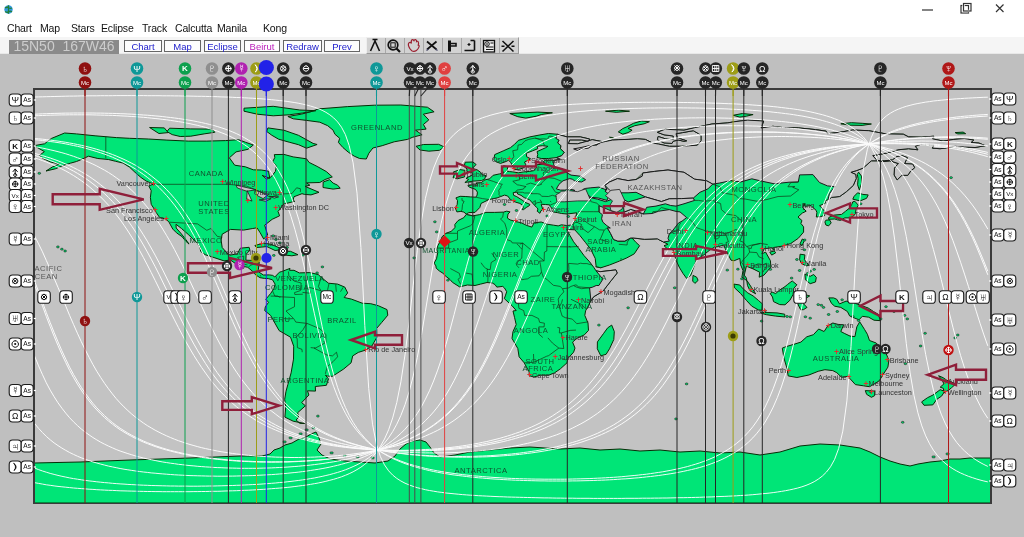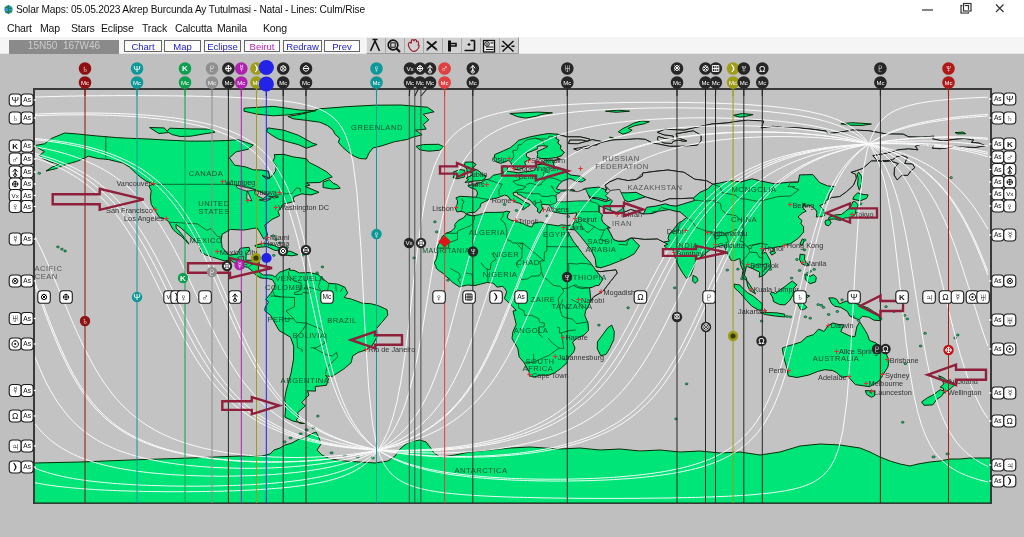--- a/index.html
+++ b/index.html
@@ -1,38 +1,37 @@
 <!DOCTYPE html>
 <html><head><meta charset="utf-8"><style>*{margin:0;padding:0;box-sizing:border-box}body{width:1024px;height:537px;overflow:hidden;font-family:"Liberation Sans",sans-serif;background:#fff;position:relative}#title{position:absolute;left:0;top:0;width:1024px;height:20px;background:#fff}#title span.t{position:absolute;left:16px;top:4px;font-size:10.2px;letter-spacing:-0.18px;color:#111}#menu{position:absolute;left:0;top:20px;width:1024px;height:17px;background:#fff}#menu span{position:absolute;top:2px;font-size:10.5px;letter-spacing:-0.18px;color:#111}#tool{position:absolute;left:0;top:37px;width:1024px;height:17px;background:#f5f5f5;border-bottom:1px solid #e8e8e8}.btn{position:absolute;top:2.5px;height:12px;background:#fdfdfd;border:1px solid #666;font-size:9.5px;text-align:center;line-height:11px;color:#2222cc}#client{position:absolute;left:0;top:54px;width:1024px;height:483px;background:#bfbfbf}</style></head><body>
 <div id="title">
     <svg width="10" height="10" style="position:absolute;left:4px;top:5px">
       <circle cx="4.5" cy="4.5" r="4.2" fill="#3399dd"></circle>
       <path d="M1 3 q2.5 -1.5 4 0 q1.5 0.8 3 0 M1 6.5 q2.5 1.5 4 0 q1.5 -0.8 3 0.5 M4.5 0.3 v8.4" stroke="#20803a" stroke-width="1.3" fill="none"></path>
     </svg>
-    <span class="t">Solar Maps: 05.05.2023 Akrep Burcunda Ay Tutulmasi - Natal - Lines: Culm/Rise</span>
     <svg width="110" height="20" style="position:absolute;left:904px;top:0">
       <path d="M18 10 h11" stroke="#333" stroke-width="1.2"></path>
       <rect x="57" y="5.5" width="7.5" height="7.5" fill="none" stroke="#333" stroke-width="1.2"></rect>
       <rect x="59.5" y="3.5" width="7.5" height="7.5" fill="none" stroke="#fff" stroke-width="2.4"></rect>
       <rect x="59.5" y="3.5" width="7.5" height="7.5" fill="none" stroke="#333" stroke-width="1.2"></rect>
       <path d="M92 4.5 l7.5 7.5 M99.5 4.5 l-7.5 7.5" stroke="#333" stroke-width="1.2"></path>
     </svg>
   </div>
 <div id="menu">
     <span style="left:7px">Chart</span>
     <span style="left:40px">Map</span>
     <span style="left:71px">Stars</span>
     <span style="left:101px">Eclipse</span>
     <span style="left:142px">Track</span>
     <span style="left:175px">Calcutta</span>
     <span style="left:217px">Manila</span>
     <span style="left:263px">Kong</span>
   </div>
 <div id="tool">
-    <div style="position:absolute;left:9px;top:2.5px;width:110px;height:16px;background:#8a8a8a;color:#cccccc;font-size:10px;text-align:center;line-height:12px">15N50&nbsp; 167W46</div>
+    <div style="position:absolute;left:9px;top:2.5px;width:110px;height:16px;background:#8a8a8a;color:#cccccc;font-size:14px;text-align:center;line-height:12px">15N50&nbsp; 167W46</div>
     <div class="btn" style="left:124px;width:38px;color:#2222cc">Chart</div>
     <div class="btn" style="left:164px;width:37px;color:#2222cc">Map</div>
     <div class="btn" style="left:204px;width:37px;color:#2222cc">Eclipse</div>
     <div class="btn" style="left:244px;width:36px;color:#bb22bb">Beirut</div>
     <div class="btn" style="left:283px;width:39px;color:#2222cc">Redraw</div>
     <div class="btn" style="left:324px;width:36px;color:#2222cc">Prev</div>
     <div style="position:absolute;left:366px;top:0px;width:153px;height:17px;background:#d2d2d2;border:1px solid #9a9a9a;border-top-color:#eee;border-left-color:#eee"></div>
     <svg width="16" height="16" style="position:absolute;left:367px;top:0.5px">
       <path d="M8 3 L3.5 13 M8 3 L12.5 13 M8 3 v-1.5 M5.5 1.5 h5" stroke="#111" stroke-width="1.6" fill="none"></path>
     </svg>

